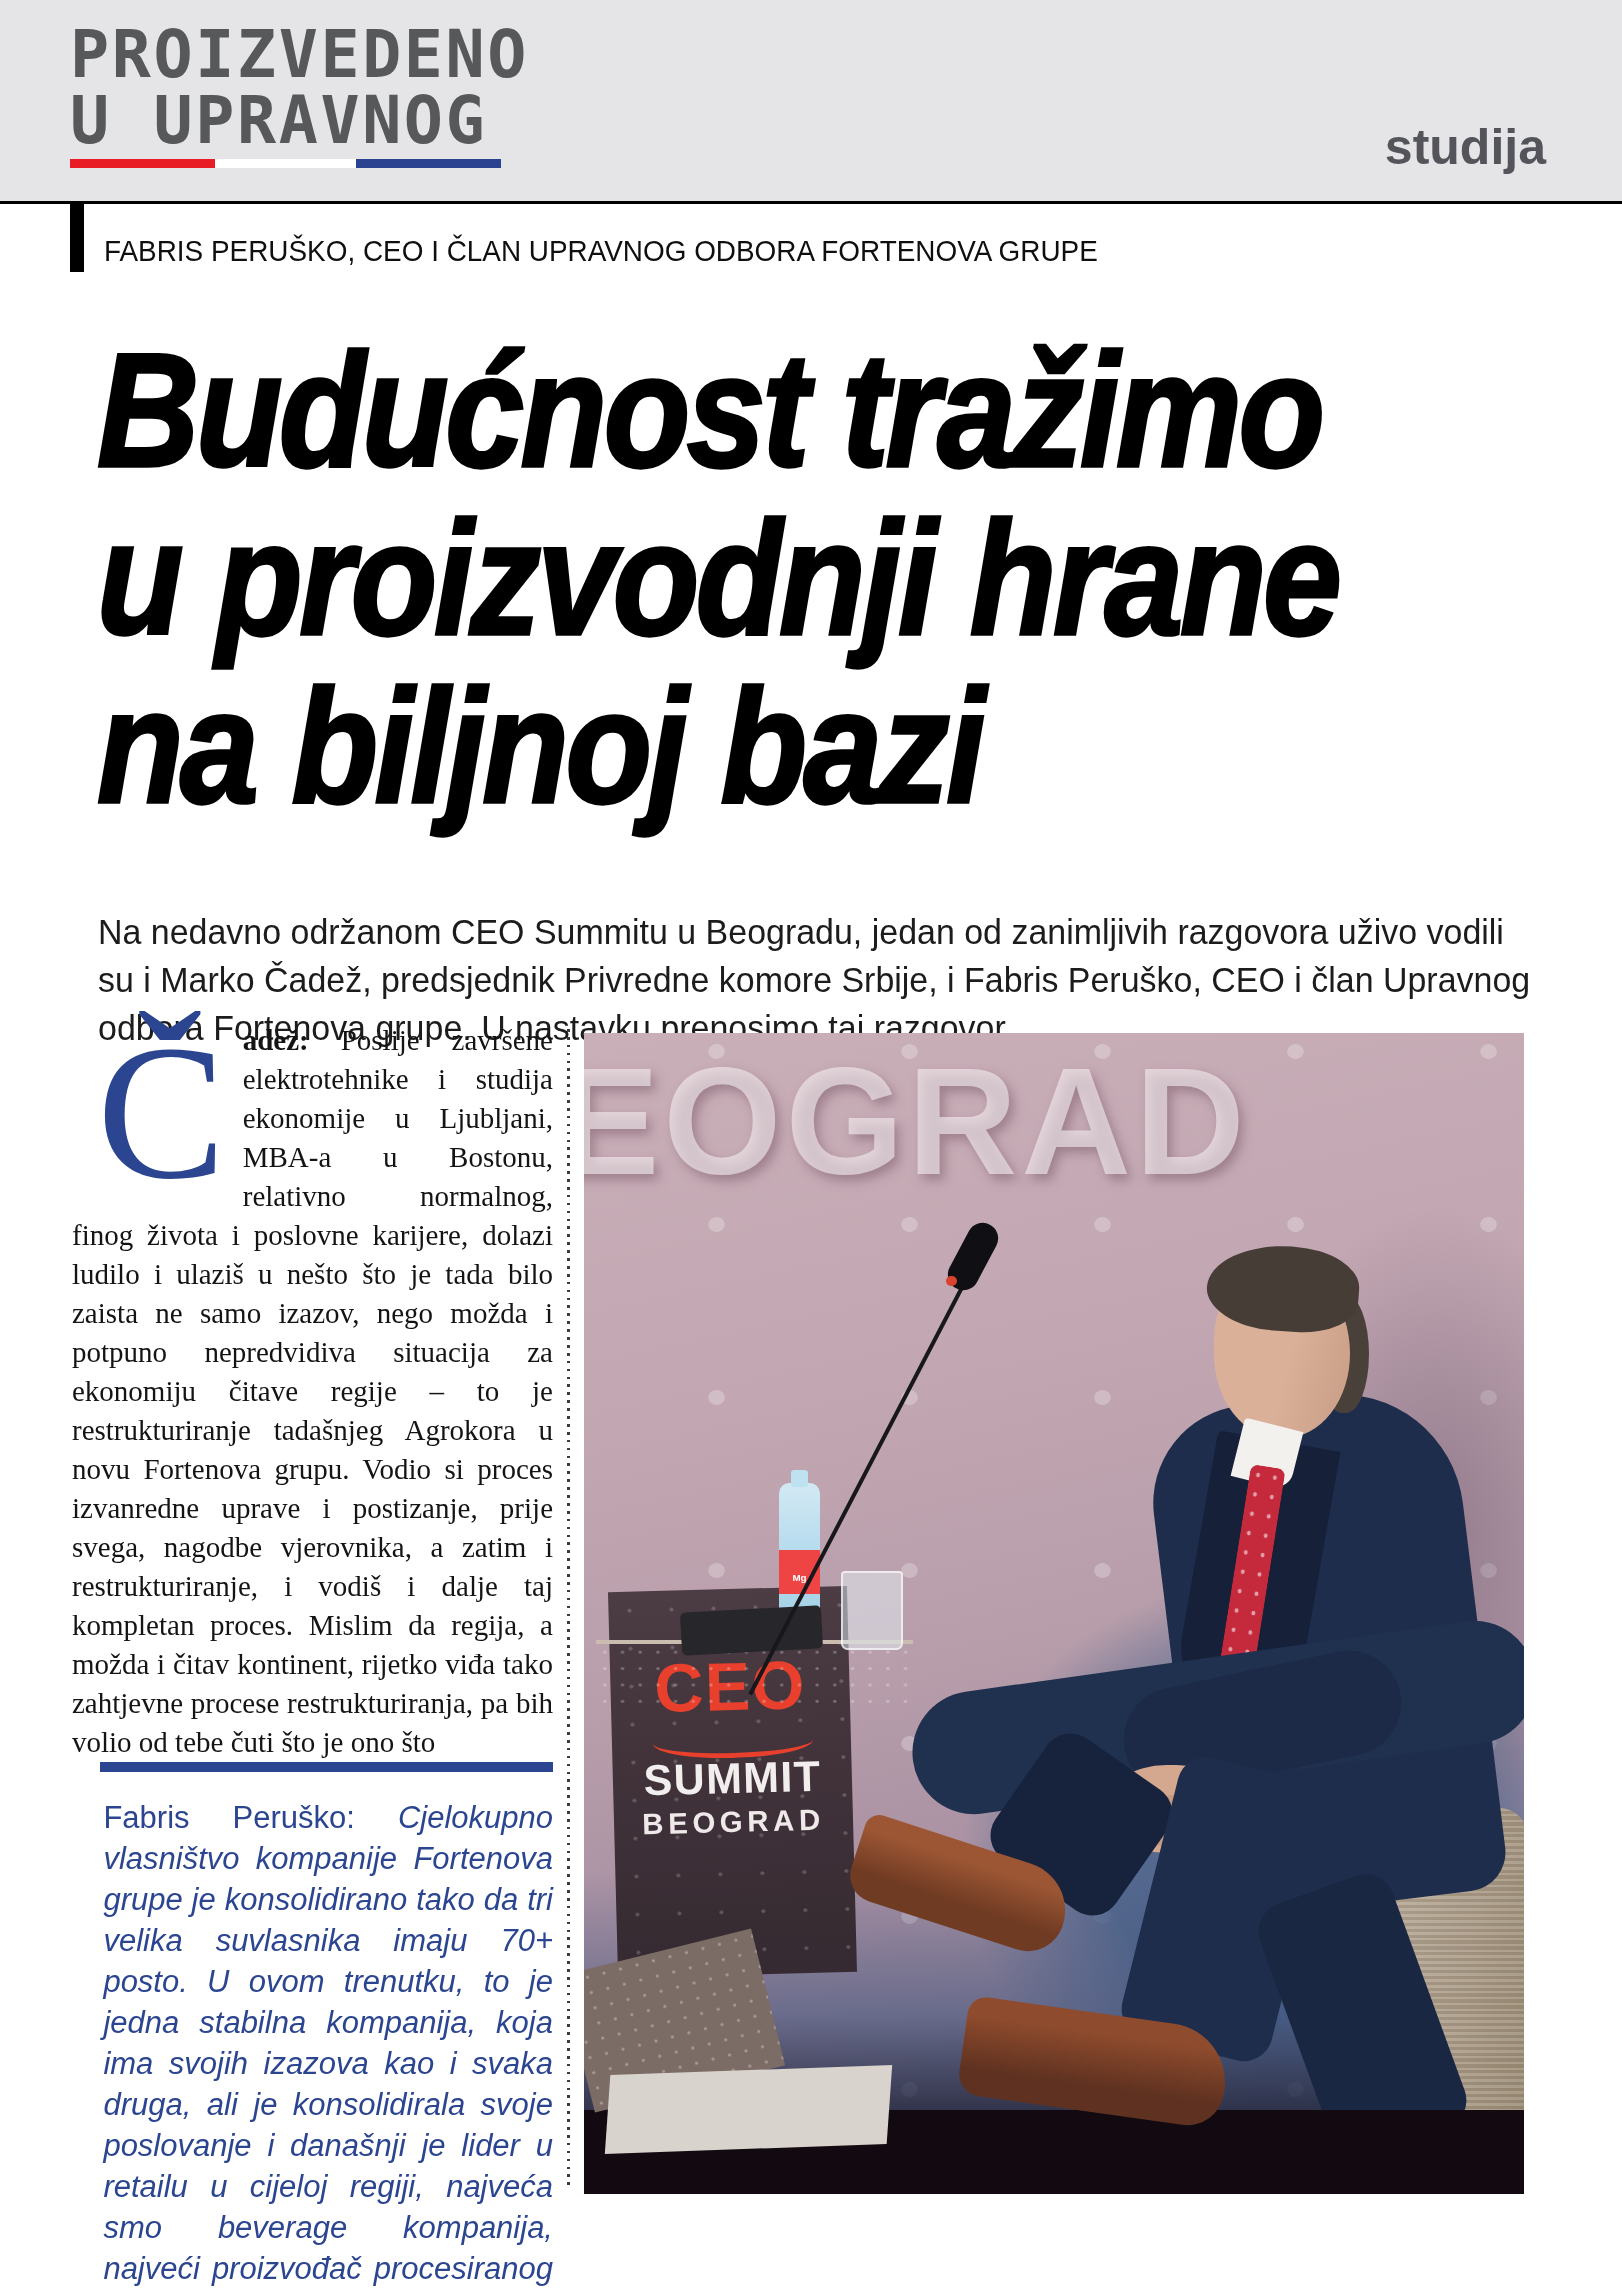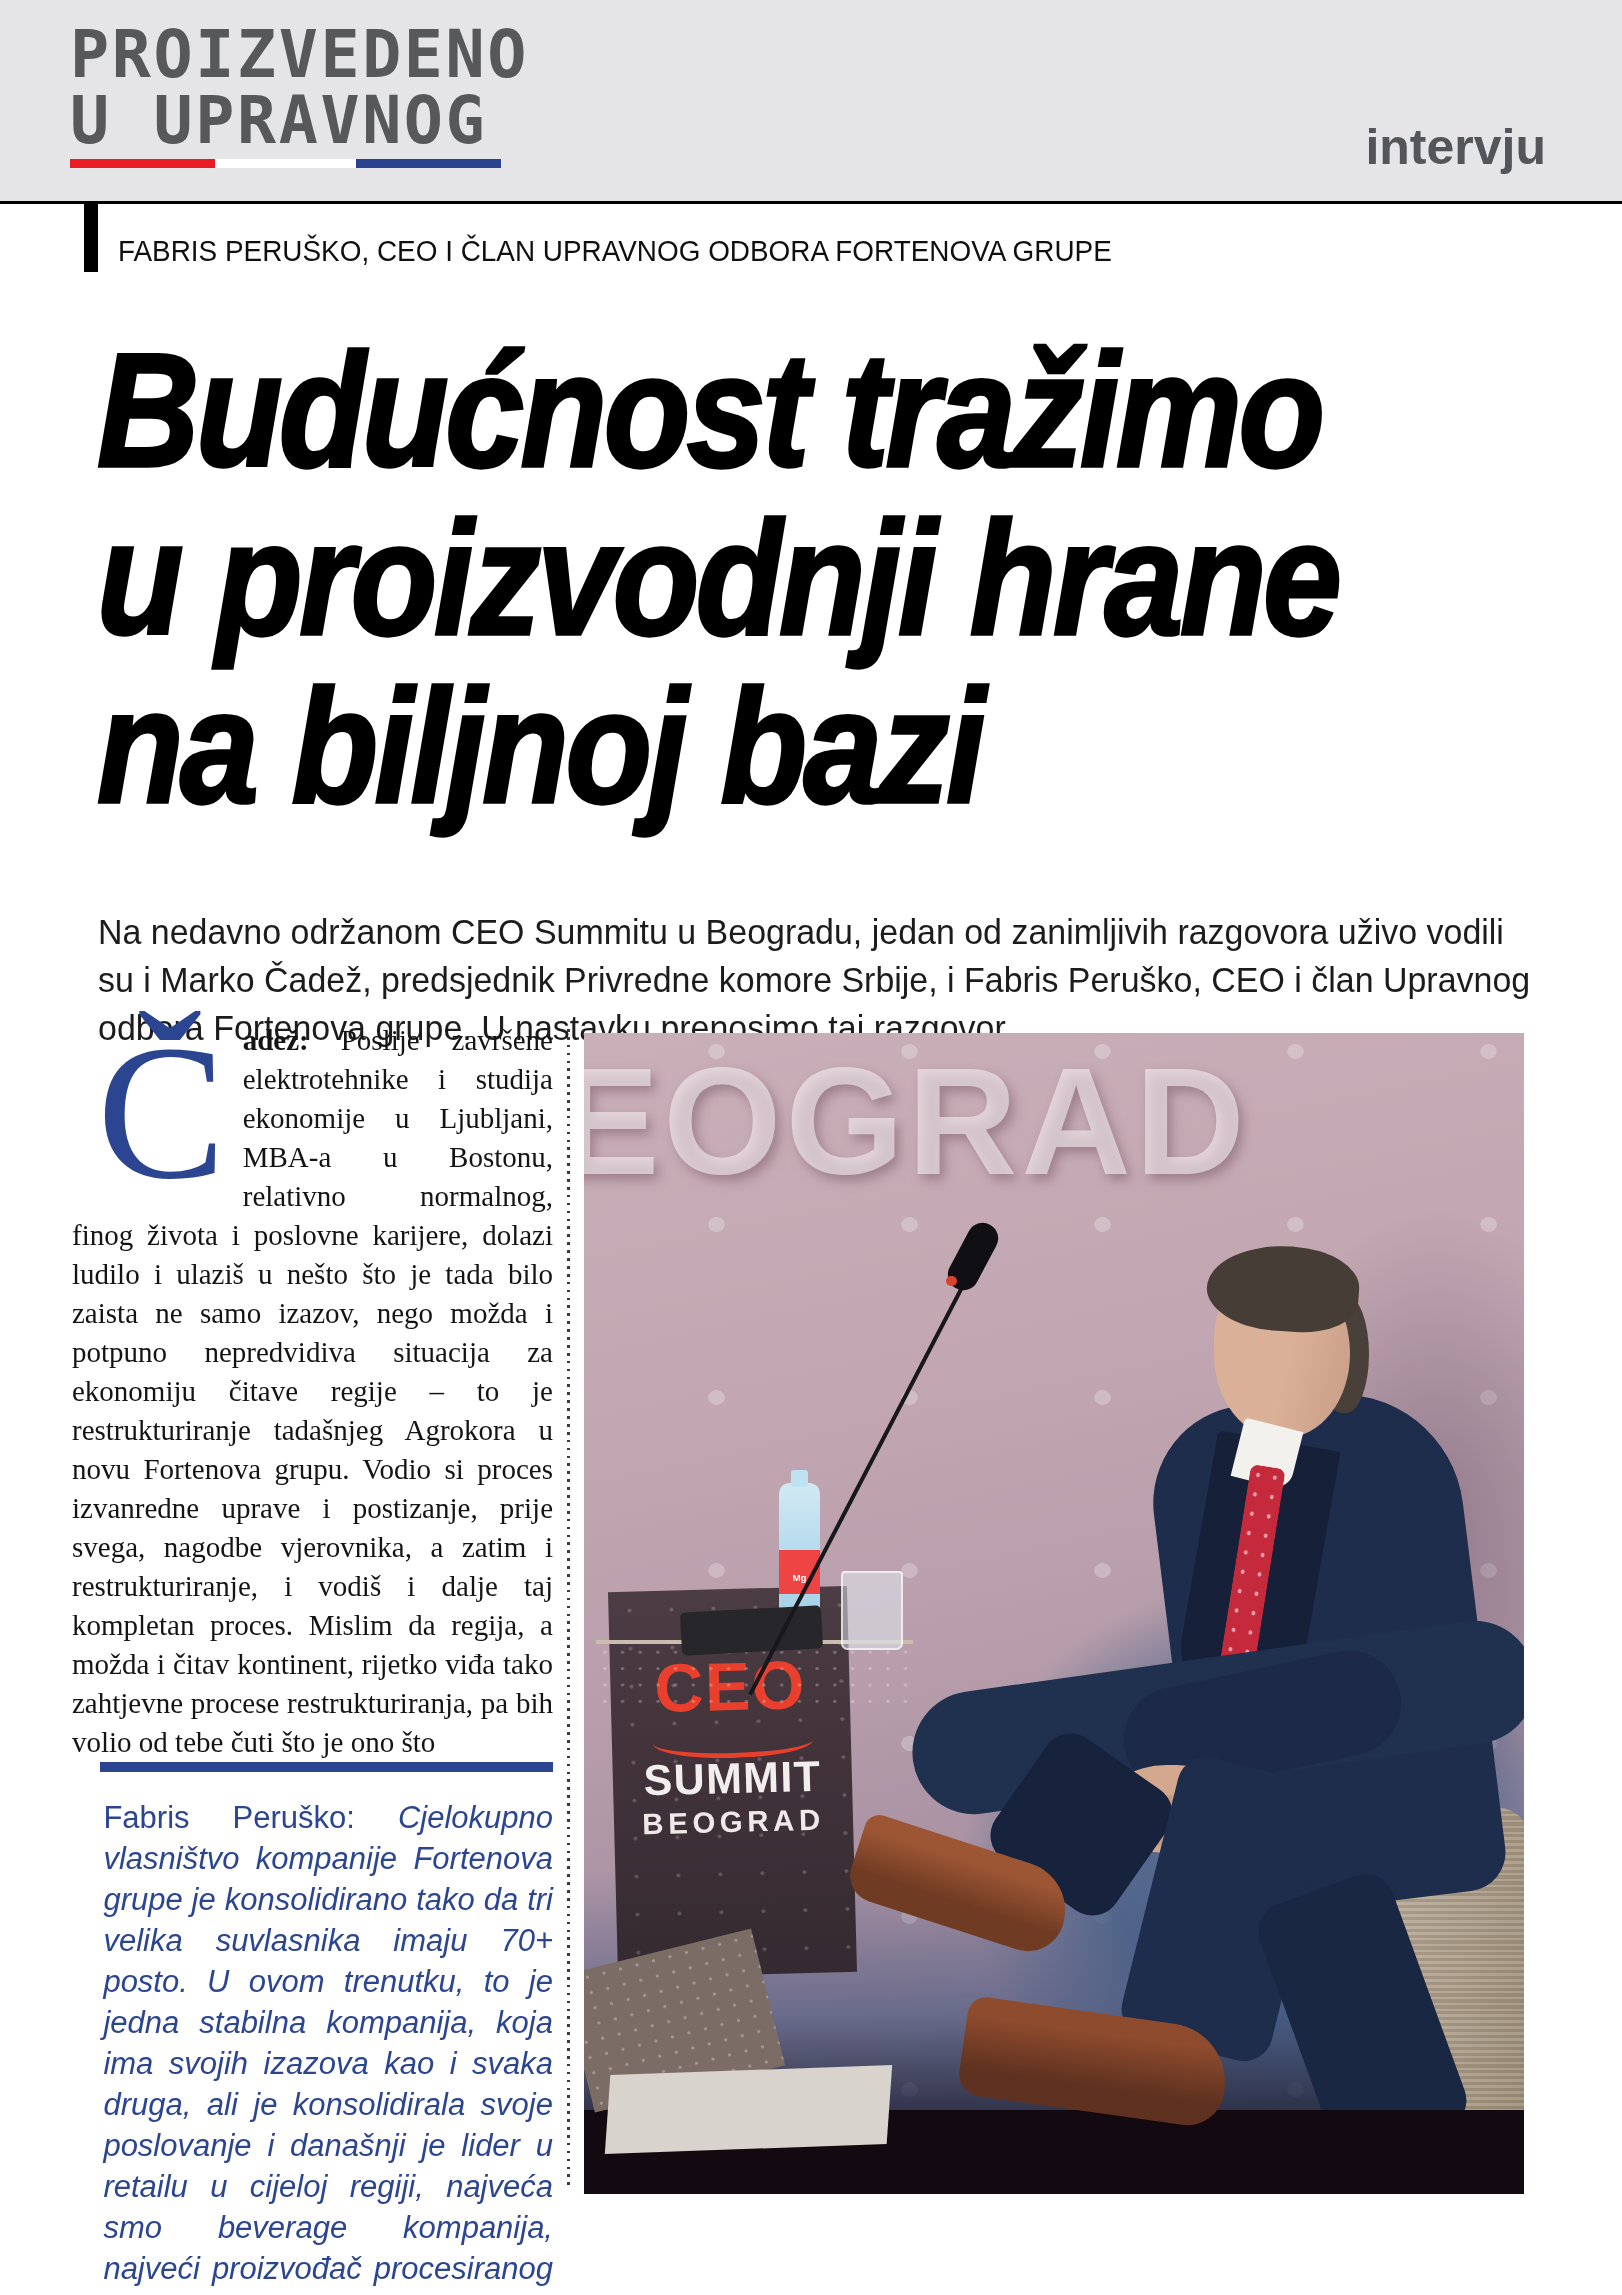--- a/index.html
+++ b/index.html
@@ -15,21 +15,21 @@
              line-height:66px;color:#57585a;letter-spacing:2.6px;white-space:nowrap;}
   .flag{display:flex;width:432px;height:9.8px;margin-top:4.6px;}
   .flag span{display:block;height:100%;}
   .flag .f-red{width:145px;background:#e81c24;}
   .flag .f-white{width:141px;background:#ffffff;}
   .flag .f-blue{width:145px;background:#2b4290;}
   .section-label{position:absolute;right:77px;bottom:25px;font-size:50px;font-weight:700;color:#54555a;}
   .header-rule{position:absolute;left:0;top:201px;width:1623px;height:3.3px;background:#000;}
 
   
-  .kicker{position:absolute;left:84px;top:204px;display:flex;}
+  .kicker{position:absolute;left:70px;top:204px;display:flex;}
   .kicker-bar{width:14.4px;height:68px;background:#000;}
   .kicker-text{margin-left:19.6px;padding-top:30px;font-size:30px;color:#0f0f0f;
                transform:scaleX(.93);transform-origin:left top;white-space:nowrap;}
 
   
   .headline{position:absolute;left:97px;top:326px;}
   .hl{font-weight:700;font-style:italic;font-size:161px;line-height:168px;color:#000;
       letter-spacing:-3.9px;-webkit-text-stroke:3.3px #000;transform:scaleX(.88);
       transform-origin:left top;white-space:nowrap;}
 
@@ -151,21 +151,21 @@
   <div class="header">
     <div class="logo">
       <div class="logo-line">PROIZVEDENO</div>
       <div class="logo-line">U UPRAVNOG</div>
       <div class="flag">
         <span class="f-red"></span>
         <span class="f-white"></span>
         <span class="f-blue"></span>
       </div>
     </div>
-    <div class="section-label">intervju</div>
+    <div class="section-label">studija</div>
   </div>
   <div class="header-rule"></div>
 
   <div class="kicker">
     <div class="kicker-bar"></div>
     <div class="kicker-text">FABRIS PERUŠKO, CEO I ČLAN UPRAVNOG ODBORA FORTENOVA GRUPE</div>
   </div>
 
   <div class="headline">
     <div class="hl">Budućnost tražimo</div>

